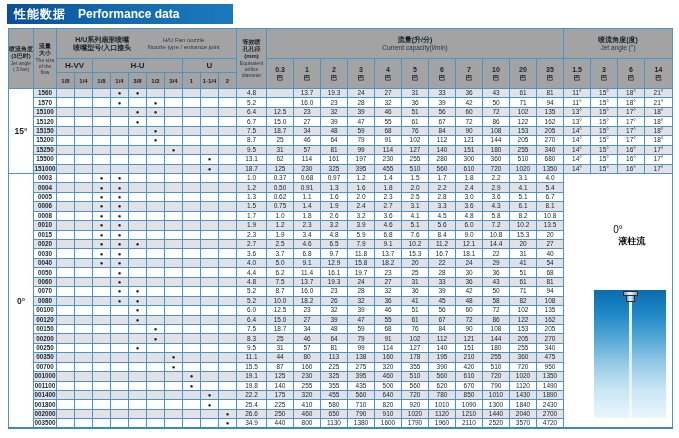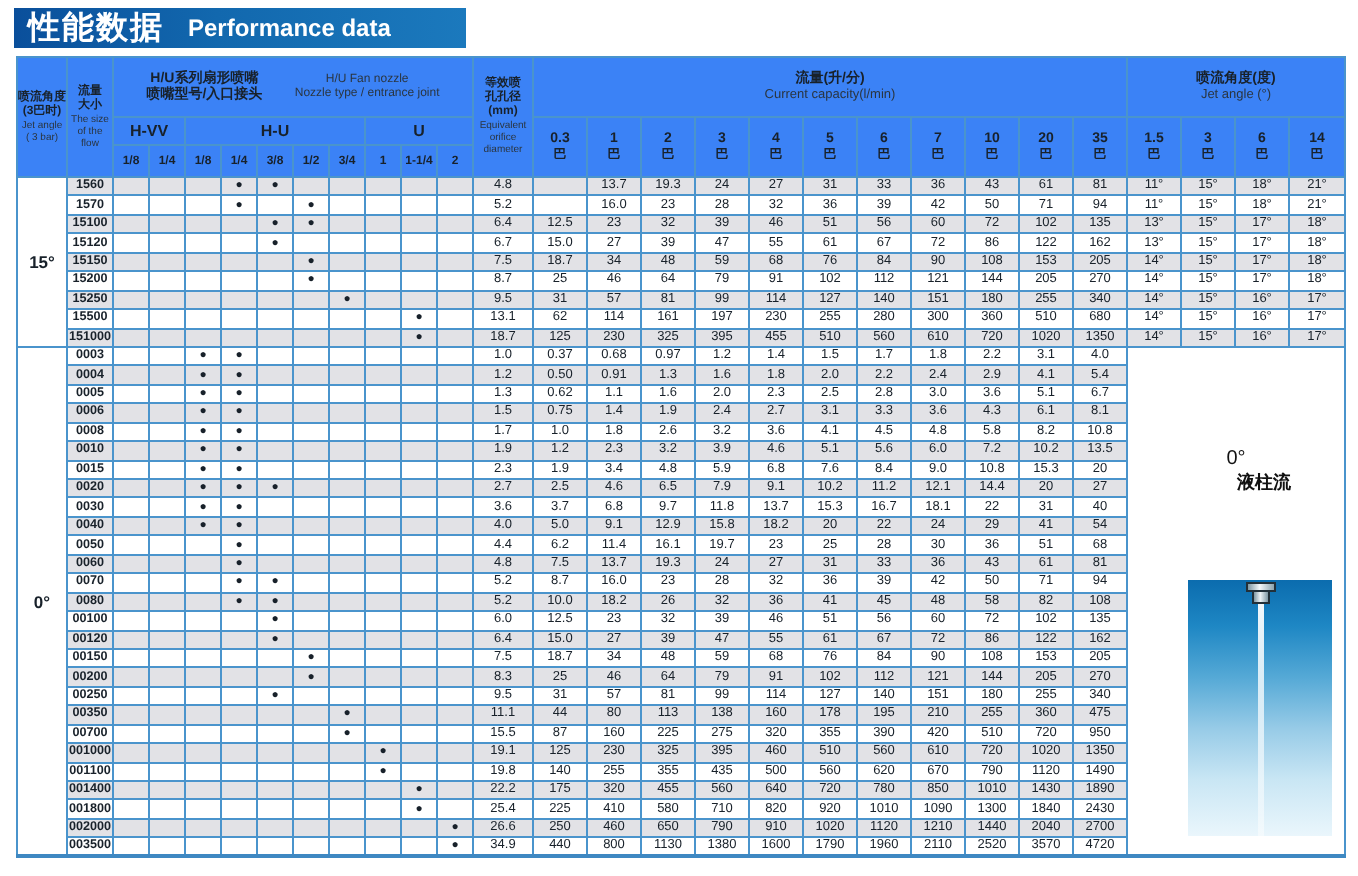--- a/index.html
+++ b/index.html
@@ -7,33 +7,33 @@
   body {
     width:679px; height:438px; background:#ffffff;
     font-family:"Liberation Sans","DejaVu Sans",sans-serif;
     position:relative; overflow:hidden;
   }
   .titlebar {
     position:absolute; left:7px; top:4px; width:226px; height:20px;
     background:linear-gradient(90deg,#0a4f9b 0%,#1268ae 45%,#1b79bd 100%);
     color:#fff; display:flex; align-items:center; white-space:nowrap;
   }
-  .title-zh { font-size:16px; font-weight:bold; padding:0 12px 0 7px; letter-spacing:1px; }
+  .title-zh { font-size:12px; font-weight:bold; padding:0 12px 0 7px; letter-spacing:1px; }
   .title-en { font-size:12px; font-weight:bold; }
 
   table#perf-table {
     position:absolute; left:8px; top:28px;
     border-collapse:collapse; table-layout:fixed;
     border-bottom:2px solid #3e88c2;
   }
   #perf-table th, #perf-table td {
     border:1px solid #4a94cc; padding:0; text-align:center;
     overflow:hidden; white-space:nowrap; color:#18212a;
   }
-  thead th { background:#3b82f6; font-weight:bold; vertical-align:middle; }
+  thead th { background:#a3a3a3; font-weight:bold; vertical-align:middle; }
   .h-zh { font-size:7px; line-height:8px; font-weight:bold; }
   .h-zh-sm { font-size:6px; line-height:7px; font-weight:bold; }
   .h-en { font-size:5px; line-height:6px; font-weight:normal; color:#2a3540; }
   .h-group { height:30px; }
   .h-group-inline { display:flex; align-items:center; justify-content:space-evenly; }
   .h-sub { height:14px; font-size:8px; }
   .h-frac { height:16px; font-size:6px; }
   .h-press .pnum { font-size:7px; line-height:9px; font-weight:bold; }
   .h-press .punit { font-size:6.5px; line-height:8px; font-weight:bold; }
 

